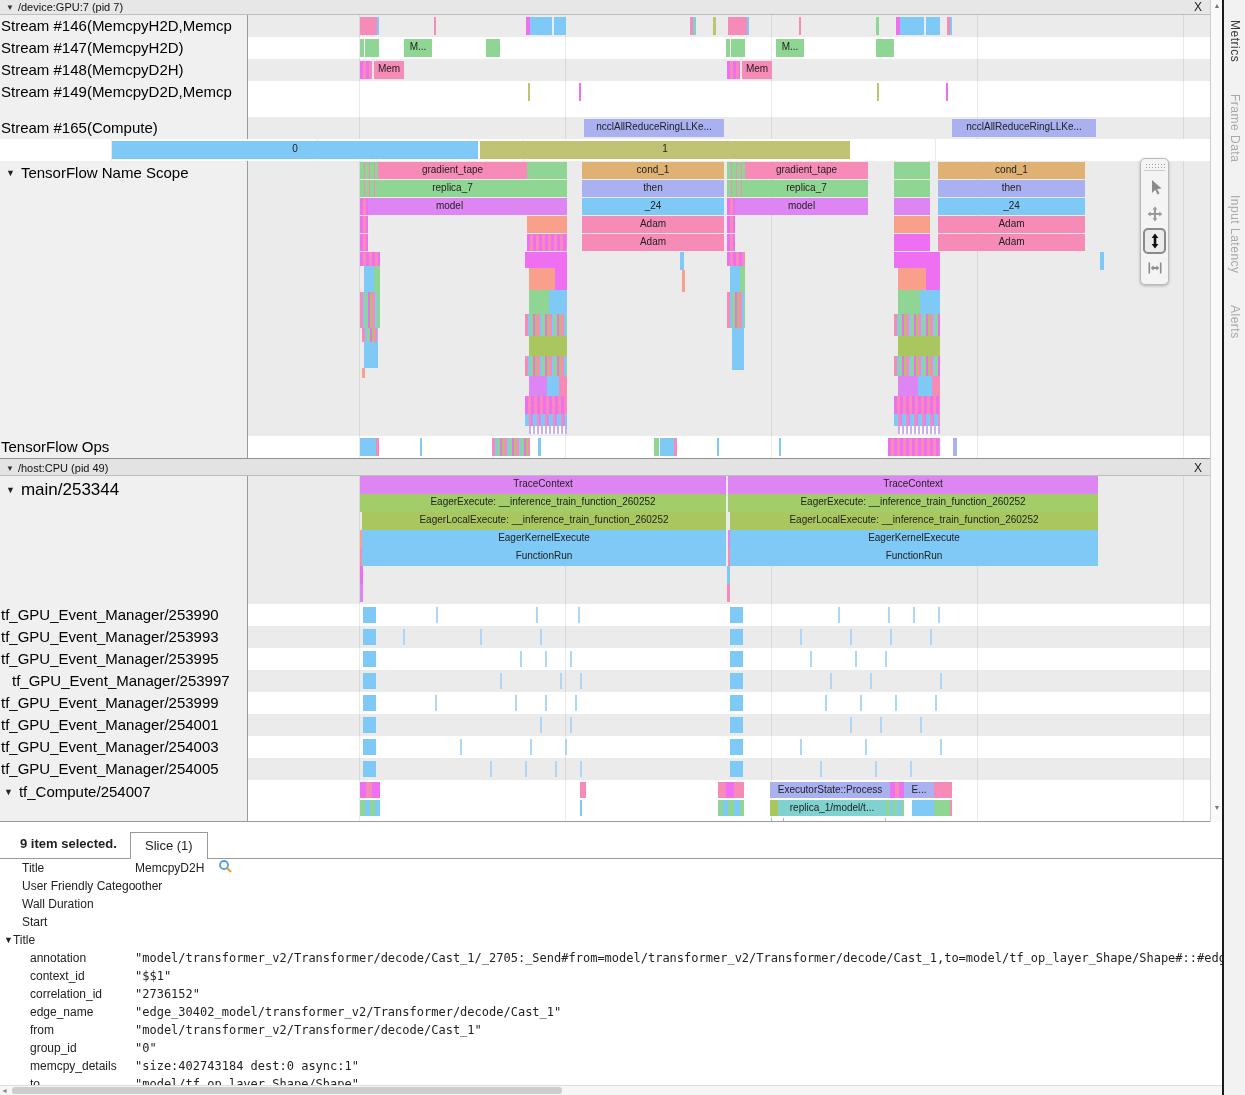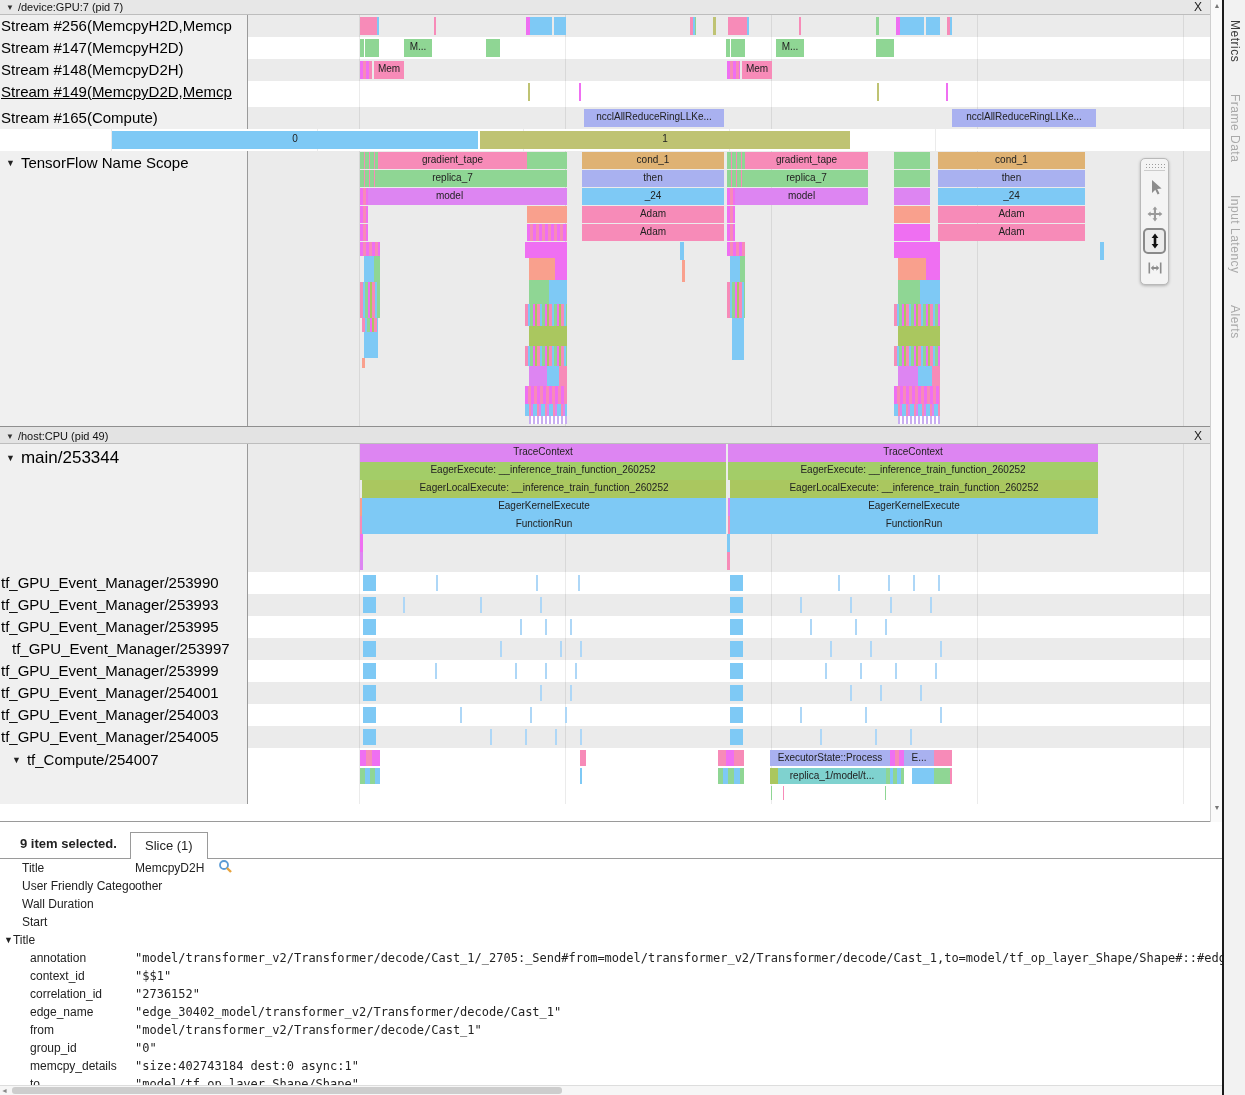--- a/index.html
+++ b/index.html
@@ -59,37 +59,37 @@
   #args-head { height:18px; line-height:18px; font-size:12px; color:#222; padding-left:4px; }
   #args-head .tri { font-size:9px; vertical-align:1px; }
   .lens { display:inline-block; margin-left:14px; vertical-align:-2px; }
 
   #hscroll { position:absolute; left:0; bottom:0; width:1222px; height:10px; background:#f6f6f6; border-top:1px solid #ddd; }
   #hscroll .larr { position:absolute; left:1px; top:1px; font-size:7px; color:#888; line-height:8px; }
   #hscroll .thumb { position:absolute; left:12px; top:1px; width:550px; height:7px; background:#cdcdcd; border-radius:3px; }
 
   .lbl-main { font-size:17px; padding-left:6px; padding-top:4px; }
   .lbl-ns { padding-left:6px; padding-top:3px; }
-  .lbl-tfc { padding-left:12px; padding-top:3px; }
+  .lbl-tfc { padding-left:4px; padding-top:3px; }
   .lbl-plain { padding-left:1px; }
   svg { display:block; }
 </style>
 </head>
 <body>
 
 <div id="app">
 
   <div id="trace">
     <div class="sec-header">
       <span class="tri">▼</span><span>/device:GPU:7 (pid 7)</span>
       <span class="sec-close">X</span>
     </div>
     <div id="gpu-tracks">
         <div class="track" style="height: 22px;">
-          <div class="track-label lbl-plain" style="line-height: 22px;">Stream #256(MemcpyH2D,Memcp</div>
+          <div class="track-label lbl-plain" style="line-height: 22px;">Stream #146(MemcpyH2D,Memcp</div>
           <div class="track-content bg-gray">
             <div class="gridline" style="left: 111px;"></div>
             <div class="gridline" style="left: 317px;"></div>
             <div class="gridline" style="left: 523px;"></div>
             <div class="gridline" style="left: 729px;"></div>
             <div class="gridline" style="left: 935px;"></div>
             <div class="block" style="left: 112px; top: 2px; width: 17px; height: 18px; background: rgb(247, 139, 184);"></div>
             <div class="block" style="left: 129px; top: 2px; width: 2px; height: 18px; background: rgb(126, 201, 245);"></div>
             <div class="block" style="left: 186px; top: 2px; width: 2px; height: 18px; background: rgb(247, 139, 184);"></div>
             <div class="block" style="left: 278px; top: 2px; width: 4px; height: 18px; background: rgb(239, 111, 242);"></div>
@@ -132,21 +132,21 @@
             <div class="gridline" style="left: 317px;"></div>
             <div class="gridline" style="left: 523px;"></div>
             <div class="gridline" style="left: 729px;"></div>
             <div class="gridline" style="left: 935px;"></div>
             <div class="block c-st_pm" style="left: 112px; top: 2px; width: 12px; height: 18px;"></div>
             <div class="block" style="left: 126px; top: 2px; width: 30px; height: 18px; background: rgb(247, 139, 184);">Mem</div>
             <div class="block c-st_pm" style="left: 479px; top: 2px; width: 13px; height: 18px;"></div>
             <div class="block" style="left: 494px; top: 2px; width: 30px; height: 18px; background: rgb(247, 139, 184);">Mem</div>
           </div>
         </div>
-        <div class="track" style="height: 26px; text-decoration: underline;">
+        <div class="track" style="height: 36px;">
           <div class="track-label lbl-plain" style="line-height: 22px;">Stream #149(MemcpyD2D,Memcp</div>
           <div class="track-content bg-white">
             <div class="gridline" style="left: 111px;"></div>
             <div class="gridline" style="left: 317px;"></div>
             <div class="gridline" style="left: 523px;"></div>
             <div class="gridline" style="left: 729px;"></div>
             <div class="gridline" style="left: 935px;"></div>
             <div class="block" style="left: 280px; top: 2px; width: 2px; height: 18px; background: rgb(191, 195, 115);"></div>
             <div class="block" style="left: 331px; top: 2px; width: 2px; height: 18px; background: rgb(239, 111, 242);"></div>
             <div class="block" style="left: 629px; top: 2px; width: 2px; height: 18px; background: rgb(191, 195, 115);"></div>
@@ -258,20 +258,42 @@
             <div class="block c-st_multi" style="left: 646px; top: 195px; width: 46px; height: 20px;"></div>
             <div class="block" style="left: 650px; top: 215px; width: 20px; height: 20px; background: rgb(221, 133, 242);"></div>
             <div class="block" style="left: 670px; top: 215px; width: 14px; height: 20px; background: rgb(126, 201, 245);"></div>
             <div class="block" style="left: 684px; top: 215px; width: 8px; height: 20px; background: rgb(247, 139, 184);"></div>
             <div class="block c-st_pm" style="left: 646px; top: 235px; width: 46px; height: 18px;"></div>
             <div class="block c-st_blue" style="left: 646px; top: 253px; width: 46px; height: 12px;"></div>
             <div class="block c-st_lav" style="left: 650px; top: 265px; width: 42px; height: 8px;"></div>
             <div class="block" style="left: 852px; top: 91px; width: 4px; height: 18px; background: rgb(126, 201, 245);"></div>
           </div>
         </div>
+        <div class="track" style="height: 22px;">
+          <div class="track-label lbl-plain" style="line-height: 22px;">TensorFlow Ops</div>
+          <div class="track-content bg-white">
+            <div class="gridline" style="left: 111px;"></div>
+            <div class="gridline" style="left: 317px;"></div>
+            <div class="gridline" style="left: 523px;"></div>
+            <div class="gridline" style="left: 729px;"></div>
+            <div class="gridline" style="left: 935px;"></div>
+            <div class="block" style="left: 112px; top: 2px; width: 16px; height: 18px; background: rgb(126, 201, 245);"></div>
+            <div class="block" style="left: 128px; top: 2px; width: 3px; height: 18px; background: rgb(247, 139, 184);"></div>
+            <div class="block" style="left: 172px; top: 2px; width: 2px; height: 18px; background: rgb(126, 201, 245);"></div>
+            <div class="block c-st_multi" style="left: 244px; top: 2px; width: 38px; height: 18px;"></div>
+            <div class="block" style="left: 290px; top: 2px; width: 3px; height: 18px; background: rgb(126, 201, 245);"></div>
+            <div class="block" style="left: 406px; top: 2px; width: 5px; height: 18px; background: rgb(143, 214, 148);"></div>
+            <div class="block" style="left: 412px; top: 2px; width: 14px; height: 18px; background: rgb(126, 201, 245);"></div>
+            <div class="block" style="left: 426px; top: 2px; width: 3px; height: 18px; background: rgb(247, 139, 184);"></div>
+            <div class="block" style="left: 469px; top: 2px; width: 2px; height: 18px; background: rgb(126, 201, 245);"></div>
+            <div class="block" style="left: 531px; top: 2px; width: 2px; height: 18px; background: rgb(126, 201, 245);"></div>
+            <div class="block c-st_pm" style="left: 640px; top: 2px; width: 52px; height: 18px;"></div>
+            <div class="block" style="left: 705px; top: 2px; width: 4px; height: 18px; background: rgb(169, 177, 240);"></div>
+          </div>
+        </div>
       </div>
     <div class="sec-header cpu">
       <span class="tri">▼</span><span>/host:CPU (pid 49)</span>
       <span class="sec-close">X</span>
     </div>
     <div id="cpu-tracks">
         <div class="track" style="height: 128px;">
           <div class="track-label lbl-main"><span class="tri">▼</span>main/253344</div>
           <div class="track-content bg-gray">
             <div class="gridline" style="left: 111px;"></div>

